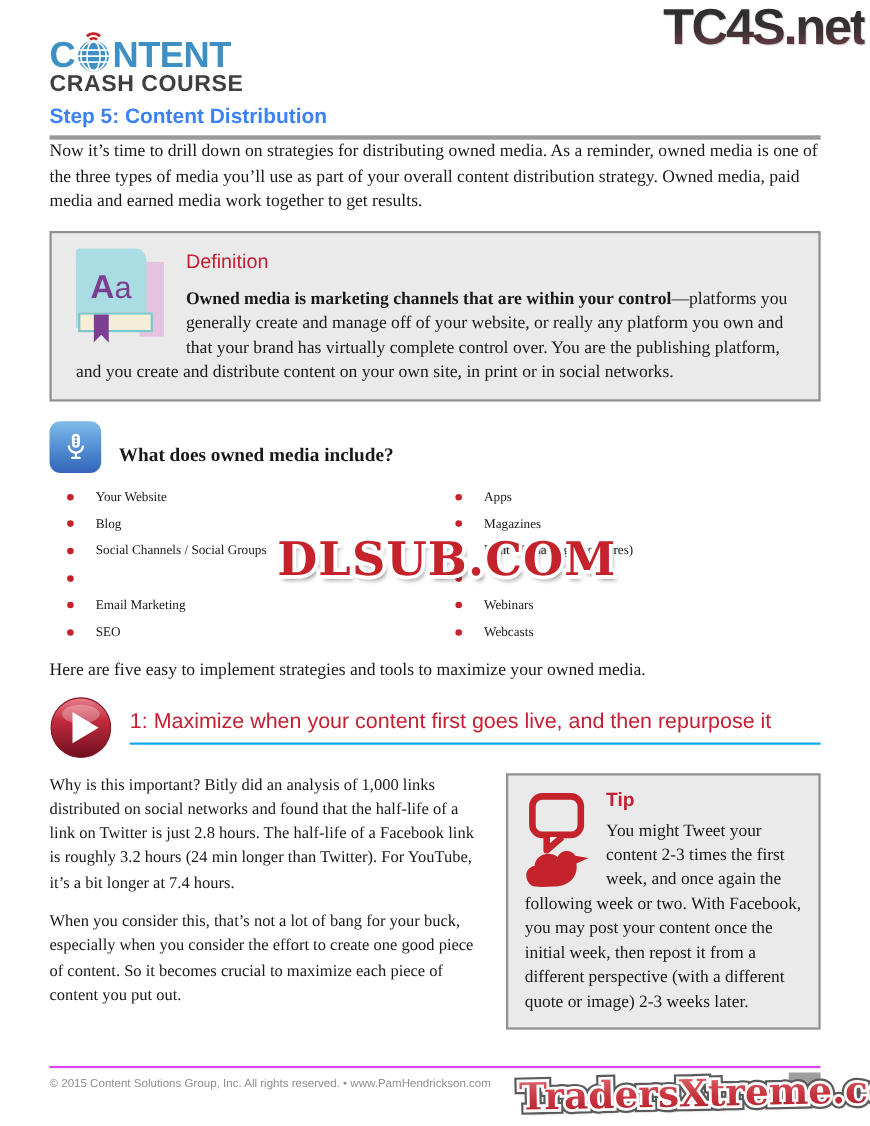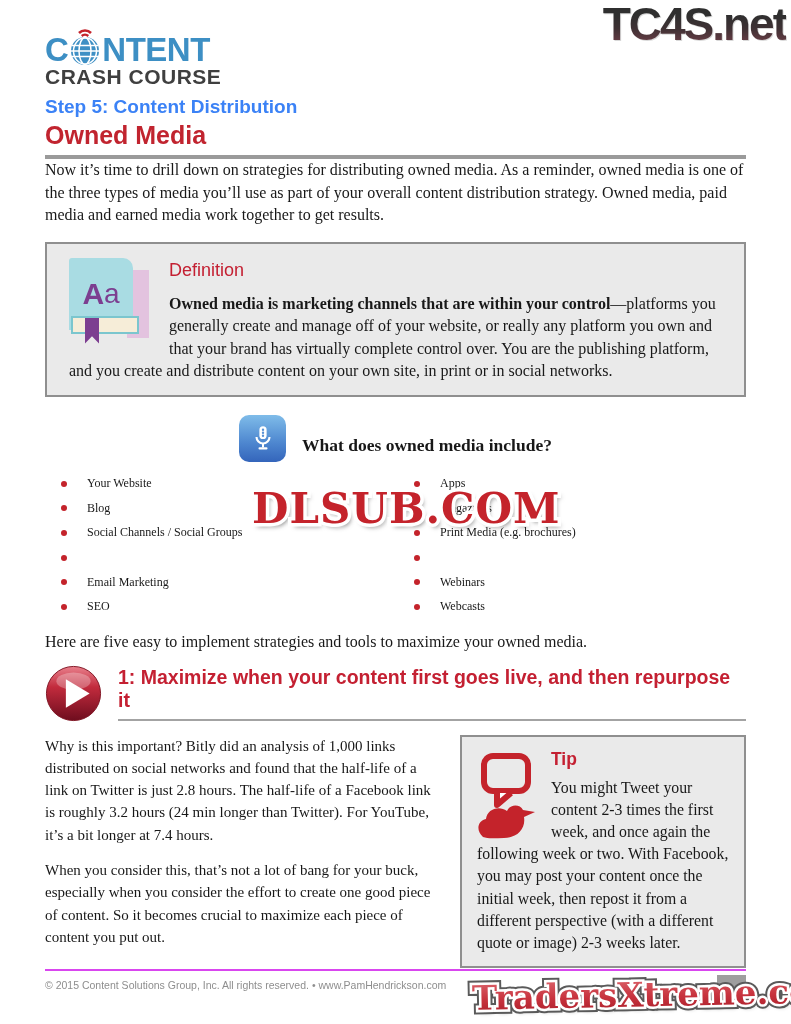--- a/index.html
+++ b/index.html
@@ -37,42 +37,42 @@
   .book-cover .small-a { font-weight:normal; font-size:28px; }
   .book-pages { position:absolute; left:2px; top:58px; width:68px; height:18px;
     background:#F6EDD8; border:2px solid #7BC6CE; }
   .book-mark { position:absolute; left:16px; top:60px; width:14px; height:26px; background:#7C3E90;
     clip-path:polygon(0 0,100% 0,100% 100%,50% 72%,0 100%); }
   .def-heading { font-family:"Liberation Sans", sans-serif; font-weight:normal;
     font-size:18px; color:#C42032; margin:6px 0 12px 0; }
   .def-body { font-size:16px; line-height:22.5px; }
 
   
-  .include-row { margin-top:18px; display:flex; align-items:flex-end;justify-content:center; }
+  .include-row { margin-top:18px; display:flex; align-items:flex-end; }
   .mic-icon { width:47px; height:47px; border-radius:10px; flex:none;
     background:linear-gradient(180deg,#7FBCE9 0%,#4D86CF 60%,#3465BB 100%);
     display:flex; align-items:center; justify-content:center; }
   .include-q { margin:0 0 6px 16px; font-weight:bold; font-size:17.5px; }
 
   .lists { margin-top:10px; display:flex; }
   .col-left { width:353px; }
   .col-right { flex:1; }
   ul.blist { list-style:none; }
   ul.blist li { display:flex; align-items:center; height:24.6px; font-size:12px; }
   .dot { width:6px; height:6px; border-radius:3px; background:#C4232B; flex:none;
     margin:0 20px 0 16px; }
 
   .five-line { margin-top:12px; }
 
   
   .strategy-row { margin-top:11px; display:flex; align-items:center; }
   .play-icon { width:57px; height:57px; flex:none; }
   .strategy-heading { flex:1; margin-left:16px; font-family:"Liberation Sans", sans-serif;
-    font-weight:bold; font-size:19.5px; color:#C42032;
-    padding-bottom:7px; border-bottom:2px solid #a3a3a3; }
+    font-weight:normal; font-size:19.5px; color:#C42032;
+    padding-bottom:7px; border-bottom:2px solid #0ea5e9; }
 
   
   .columns { margin-top:13px; display:flex; }
   .left-col { width:398px; }
   .left-col p { font-size:15px; line-height:22.3px; }
   .left-col p + p { margin-top:13px; }
   .tip-box { margin-left:17px; flex:1; background:#EAEAEA; border:2px solid #8F8F8F;
     padding:10px 13px 12px 15px; overflow:hidden; align-self:flex-start; }
   .tip-icon { float:left; width:62px; height:92px; margin:4px 12px 0 0; }
   .tip-heading { font-family:"Liberation Sans", sans-serif; font-weight:bold;
@@ -138,21 +138,20 @@
               <line x1="2" y1="31" x2="30" y2="31"></line>
               <line x1="3" y1="36.5" x2="29" y2="36.5"></line>
             </g>
           </svg></span>
           <span>NTENT</span>
       </div>
       <div class="logo-line2">CRASH COURSE</div>
     </div>
 
     <div class="step-heading">Step 5: Content Distribution</div>
-    <div class="page-title">Owned Media</div>
     <div class="title-rule"></div>
   </div>
 
   <p class="body-text intro">Now it’s time to drill down on strategies for distributing owned media. As a reminder, owned media is one of the three types of media you’ll use as part of your overall content distribution strategy. Owned media, paid media and earned media work together to get results.</p>
 
   <div class="def-box">
     <div class="book-icon">
       <div class="book-back"></div>
       <div class="book-cover">
           <span>A</span>

